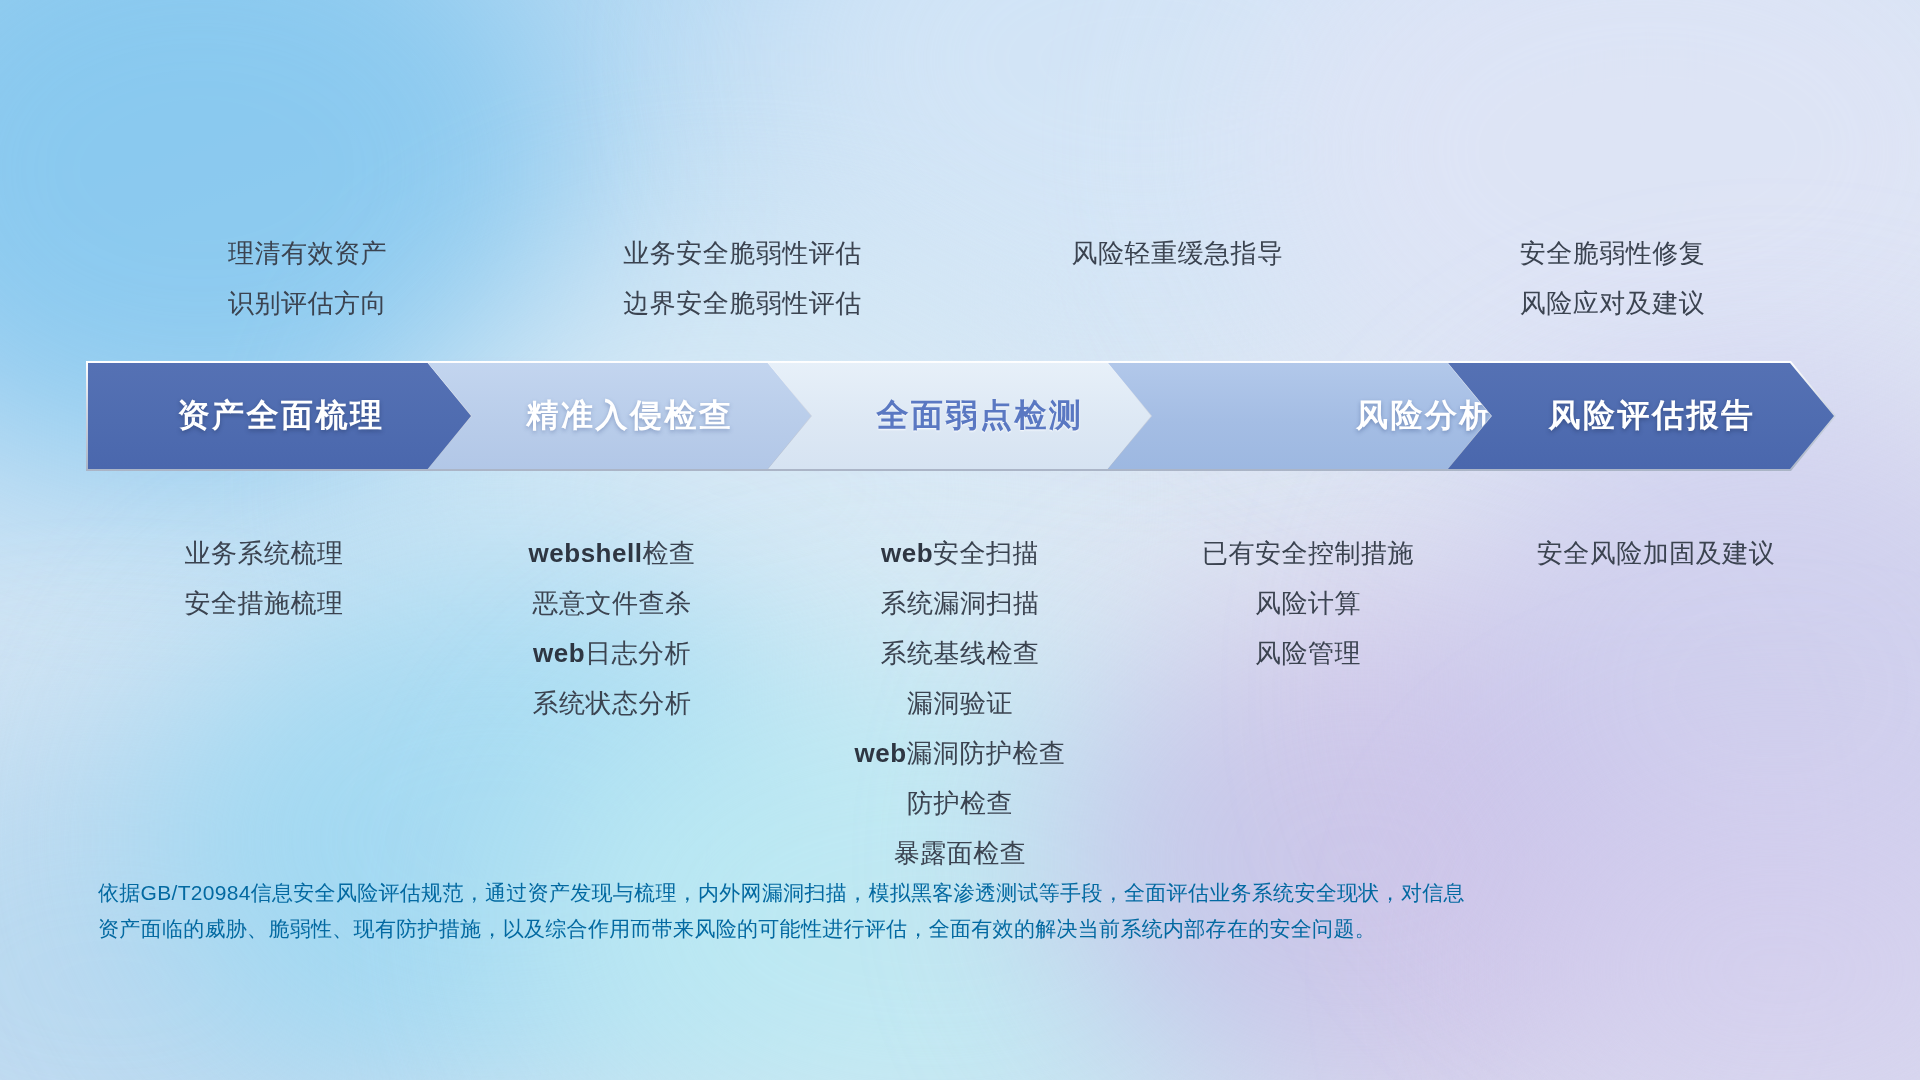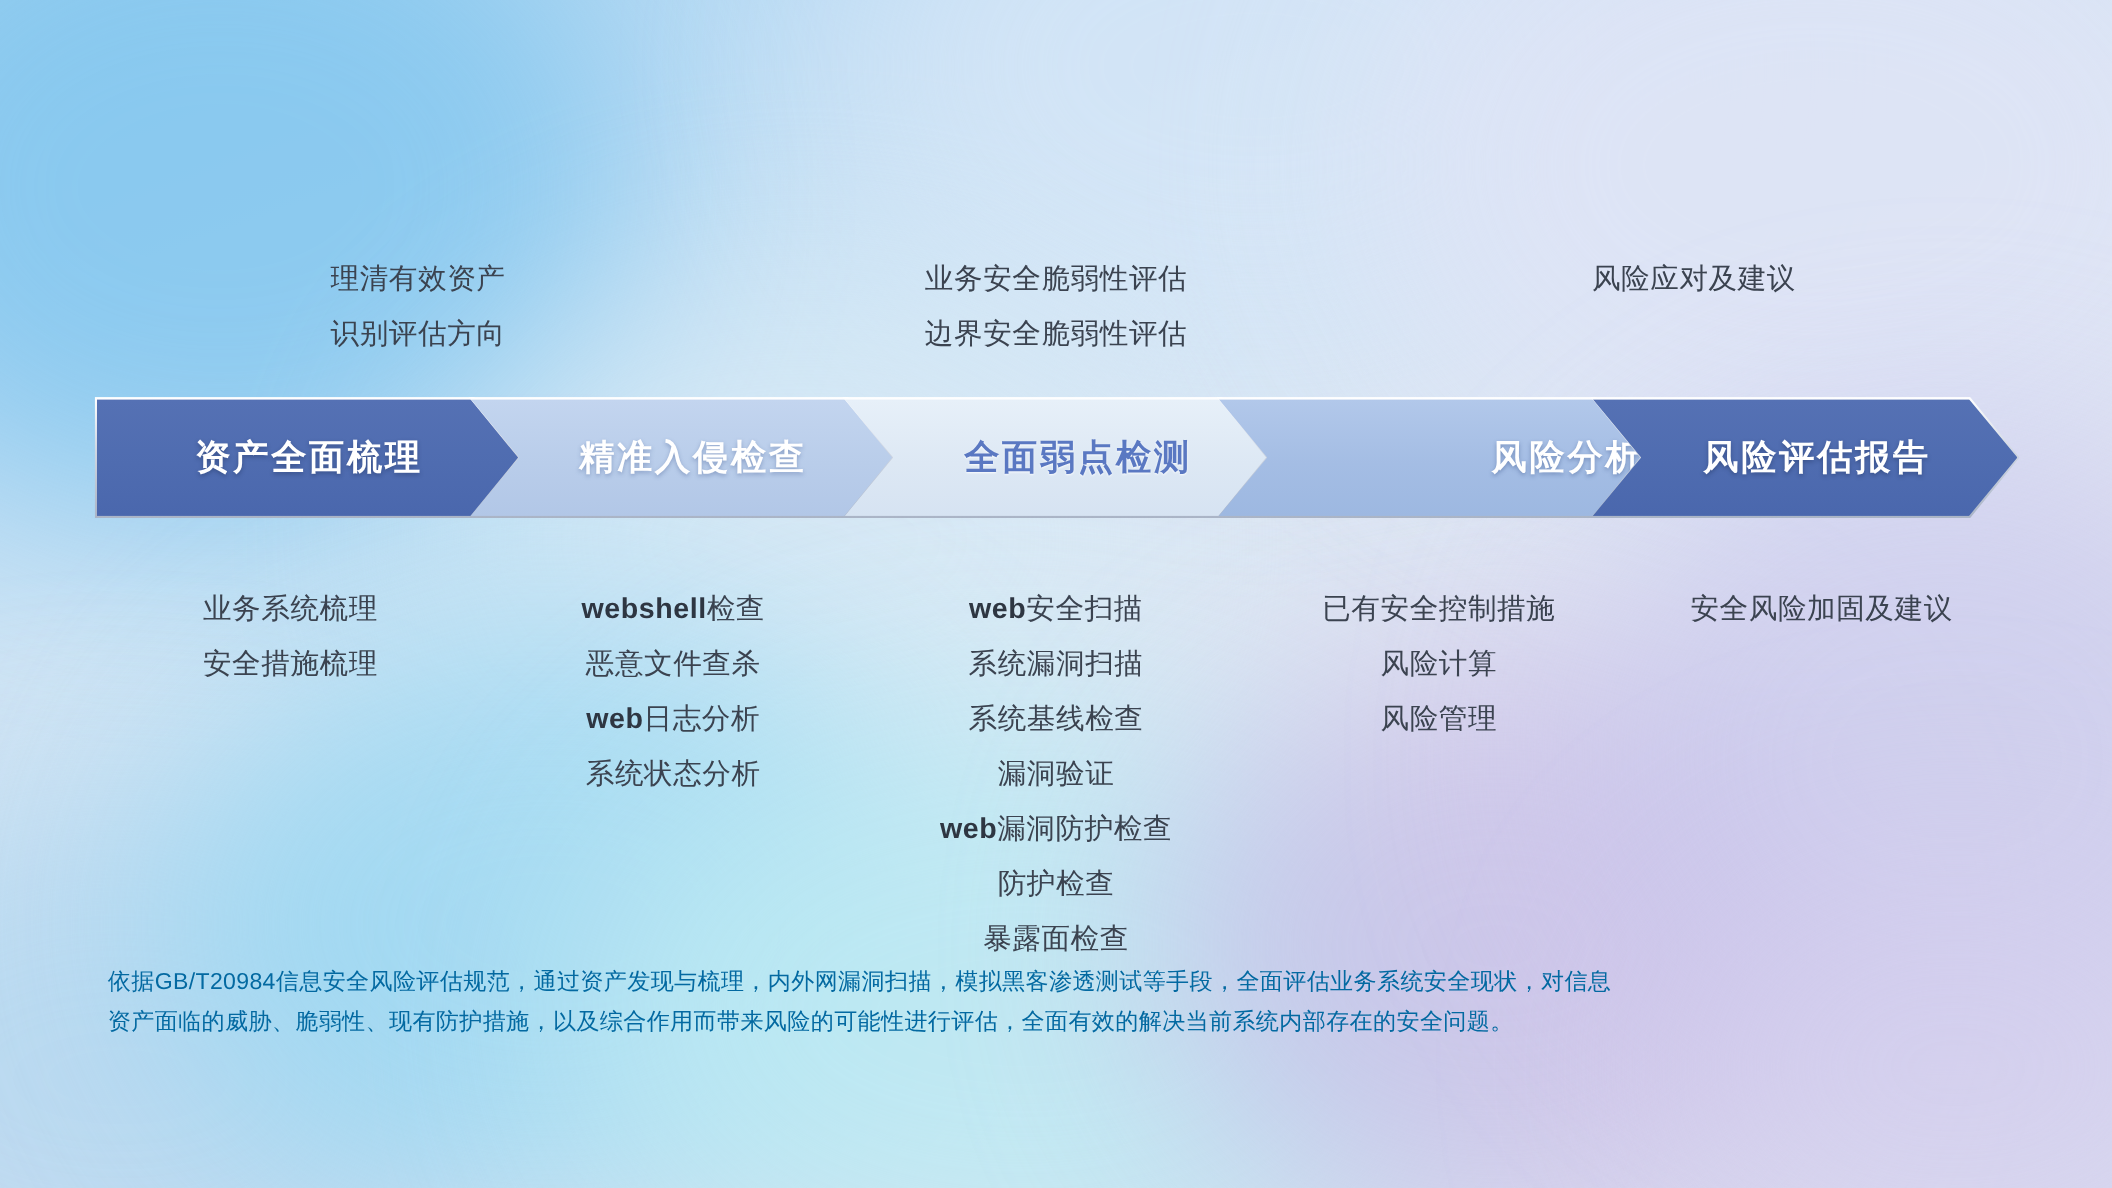--- a/index.html
+++ b/index.html
@@ -171,20 +171,24 @@
     <div class="row-top" id="row-top">
         <div class="col">
           <div class="item">理清有效资产</div>
           <div class="item">识别评估方向</div>
         </div>
         <div class="col">
           <div class="item">业务安全脆弱性评估</div>
           <div class="item">边界安全脆弱性评估</div>
         </div>
         <div class="col">
+          <div class="item">风险轻重缓急指导</div>
+        </div>
+        <div class="col">
+          <div class="item">安全脆弱性修复</div>
           <div class="item">风险应对及建议</div>
         </div>
       </div>
 
     <div id="banner">
         <div class="chev-rim first" style="left: -2px; width: 390px; z-index: 10;"></div>
         <div class="chev first" style="left: 0px; width: 386px; background: linear-gradient(rgb(85, 113, 180) 0%, rgb(79, 108, 176) 55%, rgb(74, 103, 173) 100%); z-index: 11;">
           <div class="chev-label" style="color: rgb(255, 255, 255); text-shadow: rgba(30, 48, 92, 0.45) 0px 2px 4px; margin-left: 0px;">资产全面梳理</div>
         </div>
         <div class="chev-rim" style="left: 338px; width: 390px; z-index: 12;"></div>

